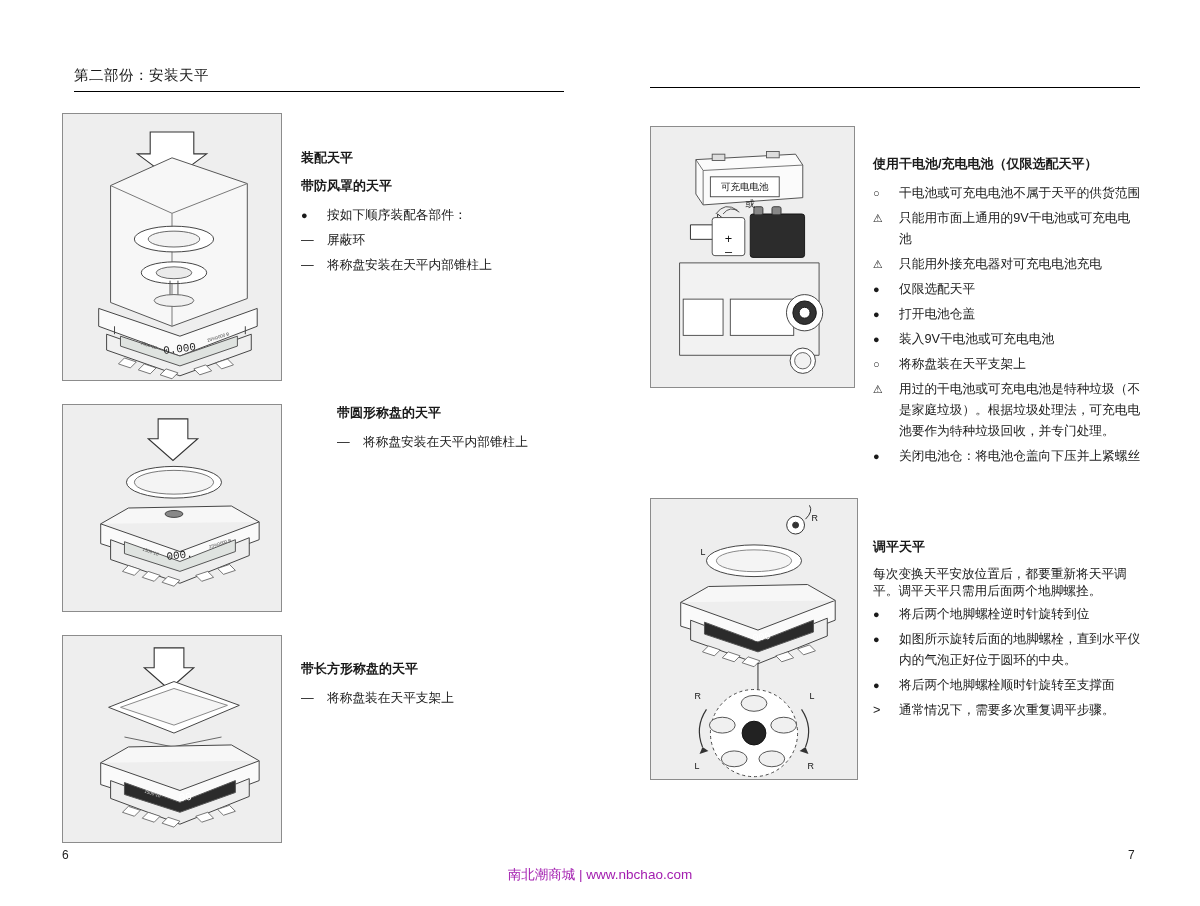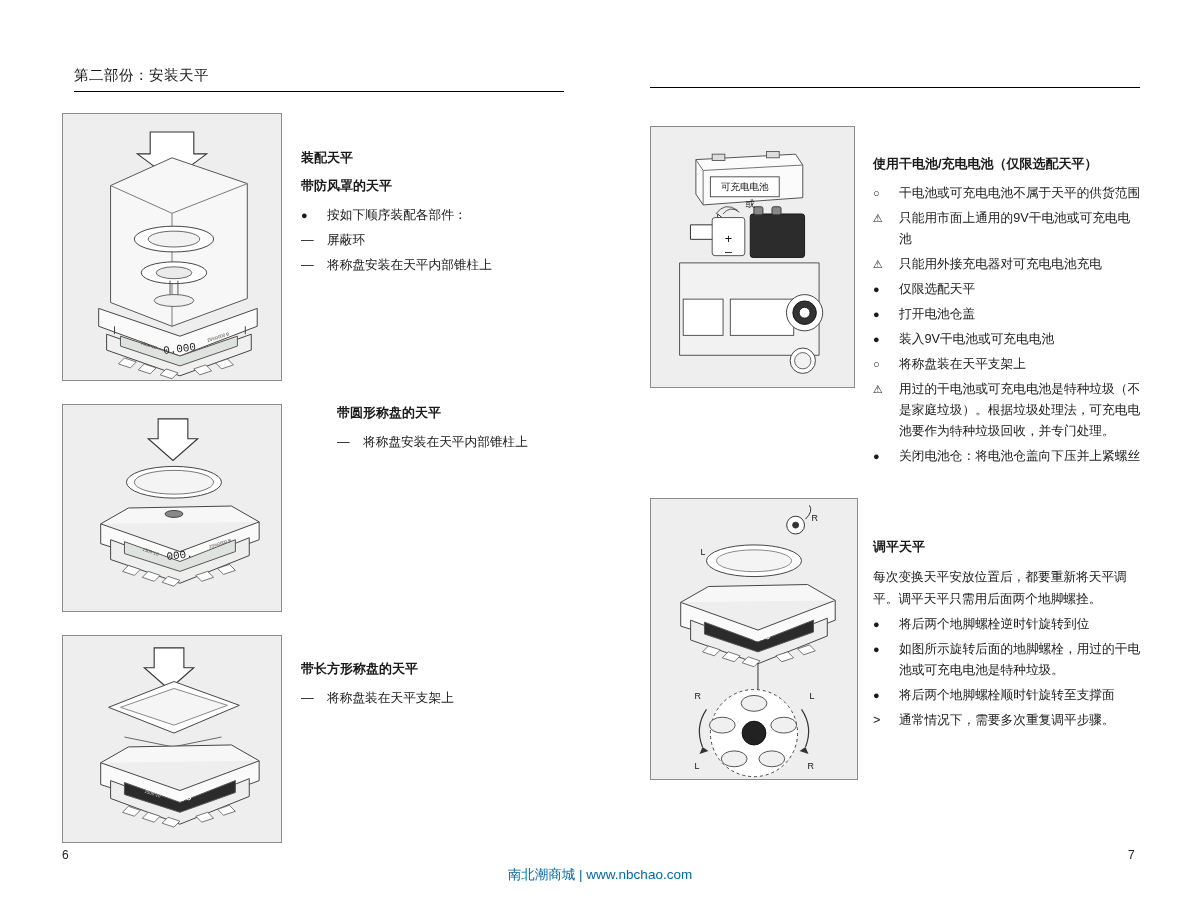--- a/index.html
+++ b/index.html
@@ -52,21 +52,21 @@
     margin-bottom: 10px;
     margin-top: 33px;
   }
   .h-sub-small {
     font-size: 13px;
     font-weight: bold;
     margin: 0 0 10px 0;
   }
   .para {
     font-size: 12.7px;
-    line-height: 22px;
+    line-height: 17px;
     margin-bottom: 4px;
   }
   .list { margin: 0; padding: 0; list-style: none; }
   .li {
     position: relative;
     font-size: 12.7px;
     line-height: 21px;
     padding-left: 26px;
     margin-bottom: 4px;
   }
@@ -116,21 +116,21 @@
   }
   .pg-right {
     position: absolute; left: 1128px; top: 848px;
     font-size: 12px; color: #222;
   }
   .footer-brand {
     position: absolute;
     left: 0; right: 0; top: 866px;
     text-align: center;
     font-size: 13.5px;
-    color: #0369a1;
+    color: #a21caf;
   }
 
   
   .figbox svg { display: block; width: 100%; height: 100%; }
 
   .lcd-text {
     font-family: "Liberation Mono", "DejaVu Sans Mono", monospace;
   }
 </style>
 </head>
@@ -421,21 +421,21 @@
   <div id="txt-level">
     <div class="h-sub">调平天平</div>
     <div class="para">每次变换天平安放位置后，都要重新将天平调平。调平天平只需用后面两个地脚螺拴。</div>
     <ul class="list">
       <li class="li">
         <span class="bullet dot">●</span>
         <span>将后两个地脚螺栓逆时针旋转到位</span>
       </li>
       <li class="li">
         <span class="bullet dot">●</span>
-        <span>如图所示旋转后面的地脚螺栓，用过的干电池或可充电电池是特种垃圾。</span>
+        <span>如图所示旋转后面的地脚螺栓，直到水平仪内的气泡正好位于圆环的中央。</span>
       </li>
       <li class="li">
         <span class="bullet dot">●</span>
         <span>将后两个地脚螺栓顺时针旋转至支撑面</span>
       </li>
       <li class="li">
         <span class="bullet gt">&gt;</span>
         <span>通常情况下，需要多次重复调平步骤。</span>
       </li>
     </ul>

